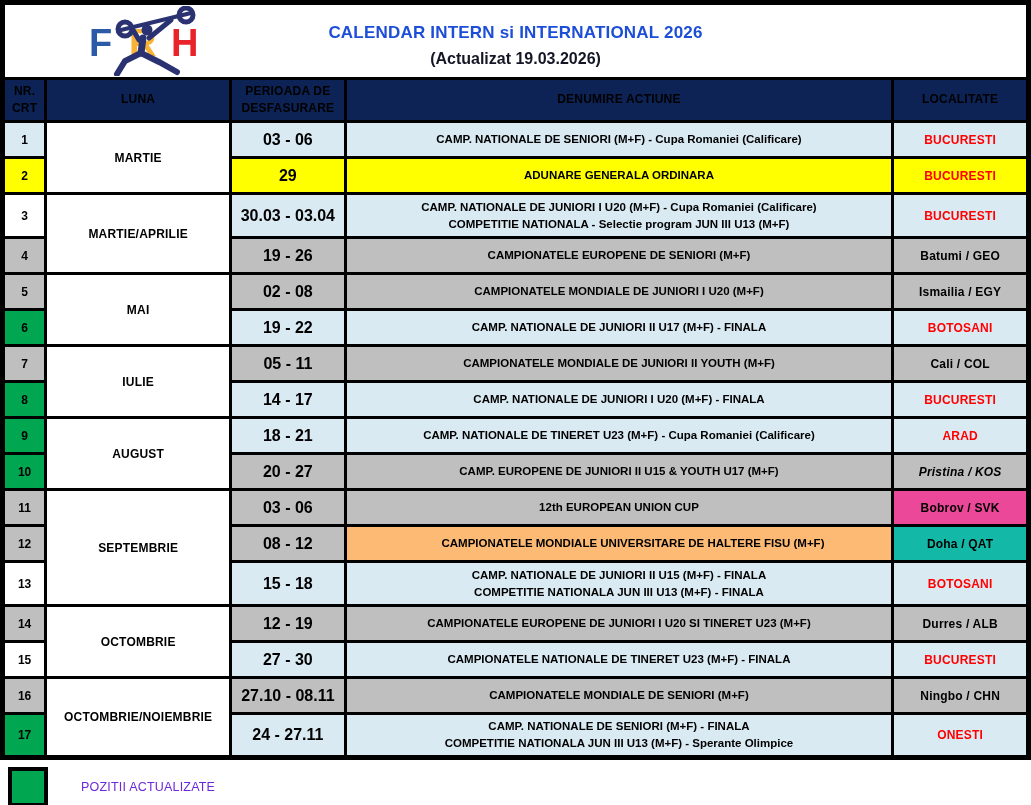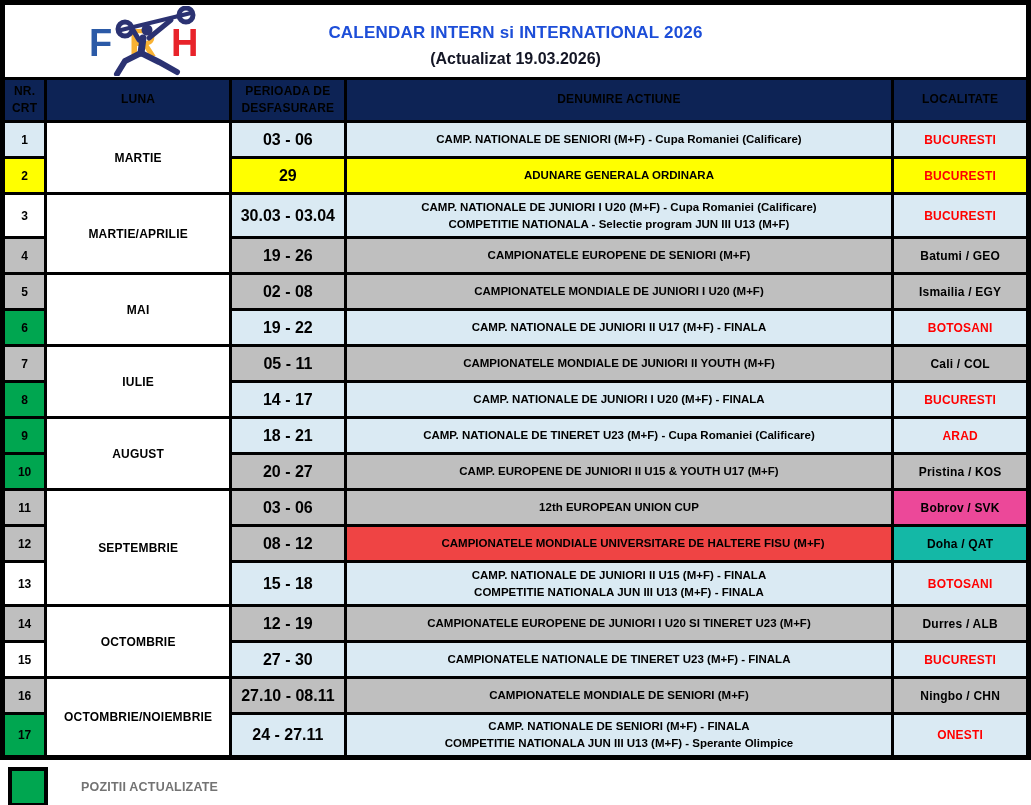--- a/index.html
+++ b/index.html
@@ -65,23 +65,23 @@
     margin-top: 7px;
     margin-left: 8px;
     height: 40px;
   }
   .legend-swatch {
     width: 32px; height: 32px;
     border: 4px solid #000;
   }
   .legend-label {
     margin-left: 33px;
-    font-weight: bold;
+    font-weight: normal;
     font-size: 12.5px;
-    color: #737373;
+    color: #6d28d9;
     letter-spacing: 0.2px;
   }
 </style>
 </head>
 <body>
 
 <div class="sheet">
   <table class="cal">
     <colgroup>
       <col style="width:43px">
@@ -212,35 +212,35 @@
             <div class="action-line">CAMP. NATIONALE DE TINERET U23 (M+F) - Cupa Romaniei (Calificare)</div>
           </td>
           <td class="loc-cell" style="background-color: rgb(218, 234, 243); color: rgb(255, 0, 0);">ARAD</td>
         </tr>
         <tr class="row-single">
           <td class="nr-cell" style="background-color: rgb(0, 166, 80);">10</td>
           <td class="period-cell" style="background-color: rgb(191, 191, 191);">20 - 27</td>
           <td class="action-cell" style="background-color: rgb(191, 191, 191);">
             <div class="action-line">CAMP. EUROPENE DE JUNIORI II U15 &amp; YOUTH U17 (M+F)</div>
           </td>
-          <td class="loc-cell" style="background-color: rgb(191, 191, 191); color: rgb(0, 0, 0);">Pristina / KOS</td>
+          <td class="loc-cell" style="background-color: rgb(191, 191, 191); color: rgb(0, 0, 0); font-style: italic;">Pristina / KOS</td>
         </tr>
         <tr class="row-single">
           <td class="nr-cell" style="background-color: rgb(191, 191, 191);">11</td>
           <td class="month-cell" rowspan="3">SEPTEMBRIE</td>
           <td class="period-cell" style="background-color: rgb(191, 191, 191);">03 - 06</td>
           <td class="action-cell" style="background-color: rgb(191, 191, 191);">
             <div class="action-line">12th EUROPEAN UNION CUP</div>
           </td>
           <td class="loc-cell" style="background-color: #ec4899; color: rgb(0, 0, 0);">Bobrov / SVK</td>
         </tr>
         <tr class="row-single">
           <td class="nr-cell" style="background-color: rgb(191, 191, 191);">12</td>
           <td class="period-cell" style="background-color: rgb(191, 191, 191);">08 - 12</td>
-          <td class="action-cell" style="background-color: #ef4444; padding-left: 32px;">
+          <td class="action-cell" style="background-color: #fdba74; padding-left: 32px;">
             <div class="action-line">CAMPIONATELE MONDIALE UNIVERSITARE DE HALTERE FISU (M+F)</div>
           </td>
           <td class="loc-cell" style="background-color: #14b8a6; color: rgb(0, 0, 0);">Doha / QAT</td>
         </tr>
         <tr class="row-double">
           <td class="nr-cell" style="background-color: rgb(255, 255, 255);">13</td>
           <td class="period-cell" style="background-color: rgb(218, 234, 243);">15 - 18</td>
           <td class="action-cell" style="background-color: rgb(218, 234, 243);">
             <div class="action-line">CAMP. NATIONALE DE JUNIORI II U15 (M+F) - FINALA</div>
             <div class="action-line">COMPETITIE NATIONALA JUN III U13 (M+F) - FINALA</div>

